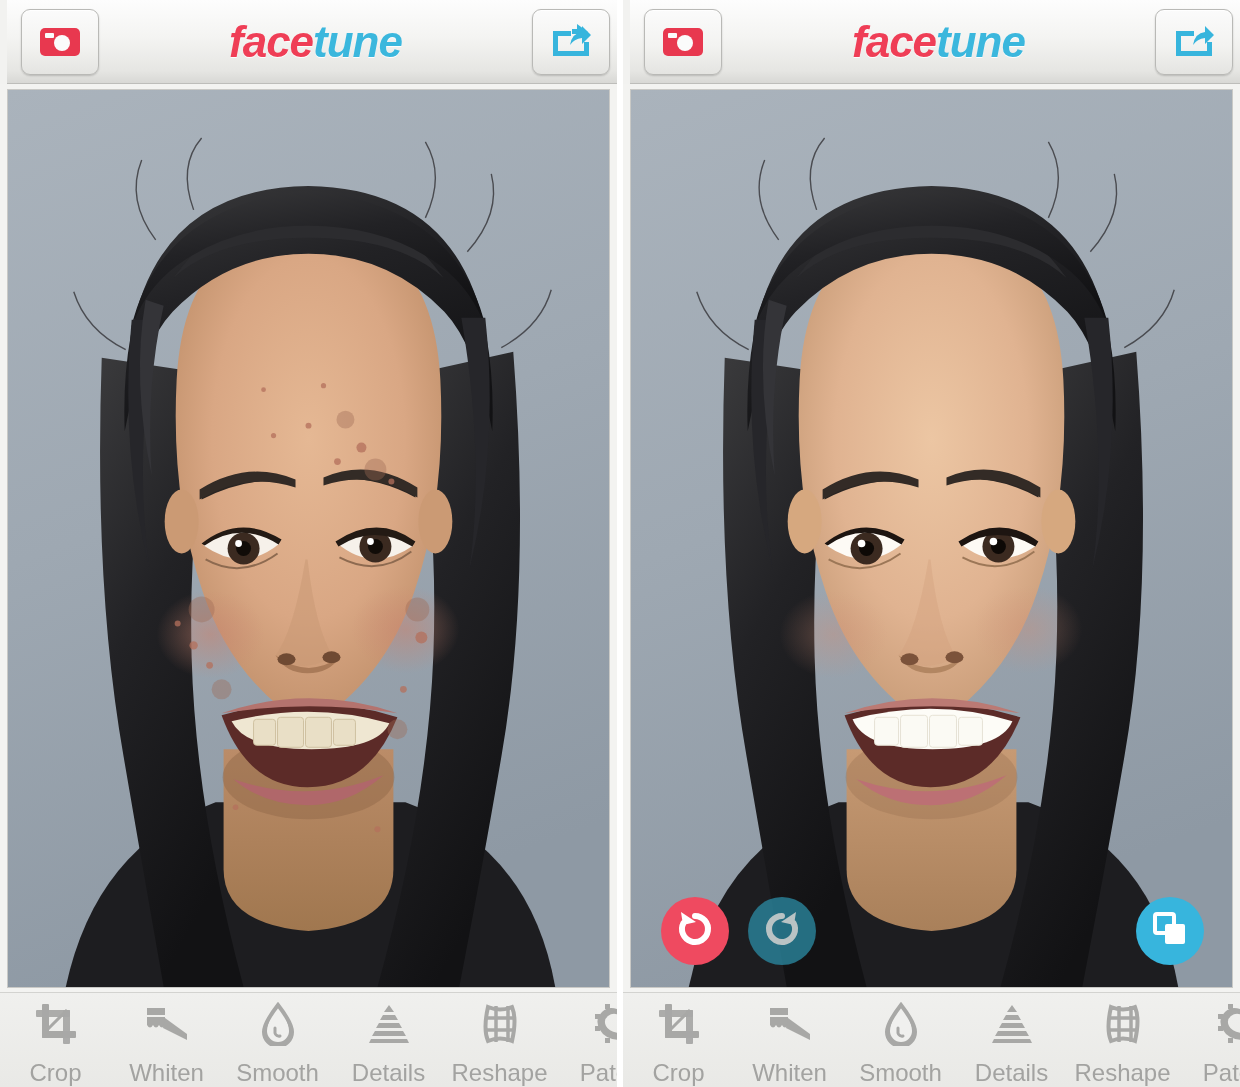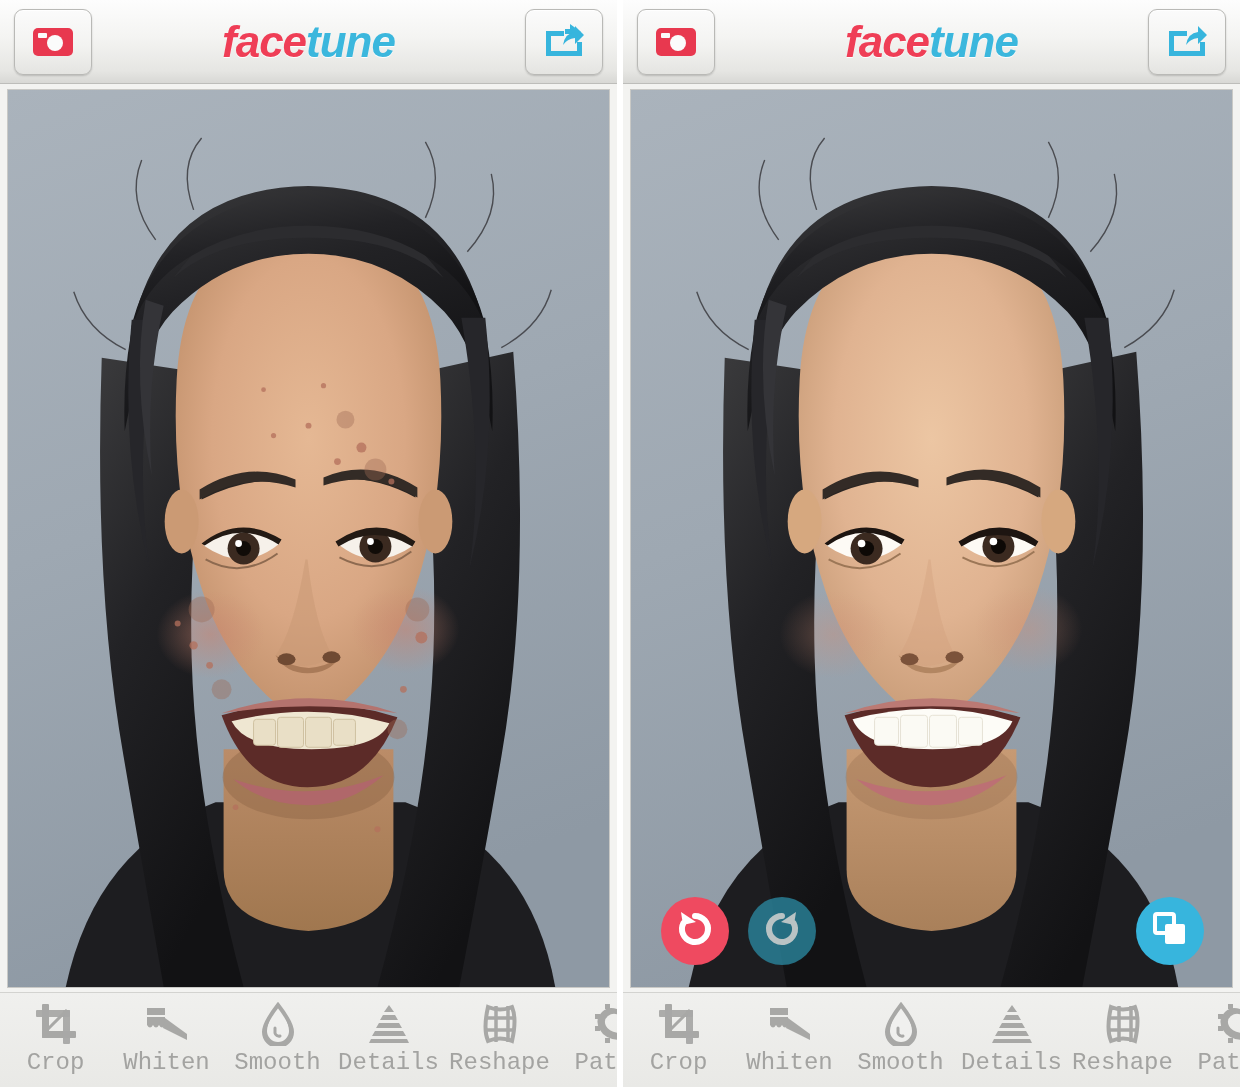--- a/index.html
+++ b/index.html
@@ -26,21 +26,21 @@
     background: #f2f2f0;
     overflow: hidden;
     box-sizing: border-box;
   }
   .panel.left { border-right: 3px solid #ffffff; }
   .panel.right { border-left: 3px solid #ffffff; }
 
   
   .header {
     position: absolute;
-    top: 0; left: 0;
+    top: 0; left: 7px;
     width: 100%;
     height: 84px;
     background: linear-gradient(to bottom, #fdfdfd 0%, #f4f4f2 45%, #e6e6e3 85%, #d8d8d5 100%);
     border-bottom: 1px solid #bdbdba;
     box-sizing: border-box;
     display: flex;
     align-items: center;
     justify-content: space-between;
     padding: 0 14px;
   }
@@ -150,24 +150,24 @@
     align-items: center;
     cursor: pointer;
   }
   .tool .ic {
     height: 46px;
     display: flex;
     align-items: center;
     justify-content: center;
   }
   .tool .lbl {
-    margin-top: 2px;
+    margin-top: 12px;
     font-size: 24px;
     color: #a3a3a1;
-    font-family: Liberation Mono, monospace;
+    font-family: Liberation Sans, sans-serif;
     white-space: nowrap;
   }
   .ic svg { display: block; }
 </style>
 </head>
 <body>
 
 <div id="root">
 
   <div class="panel left">

